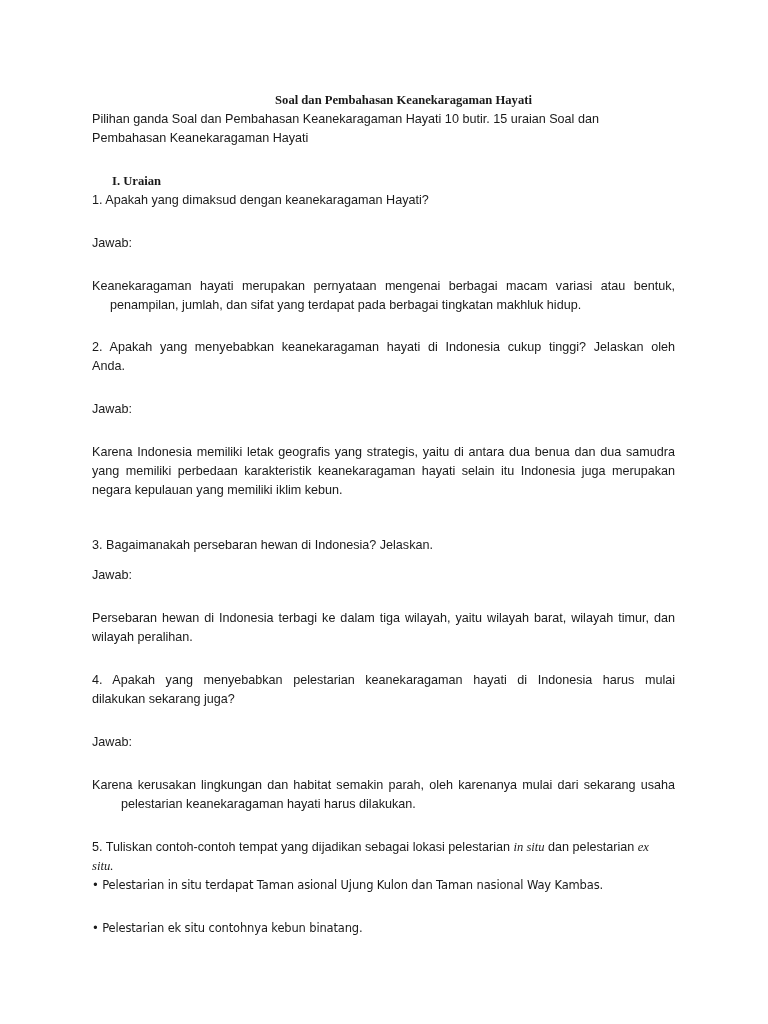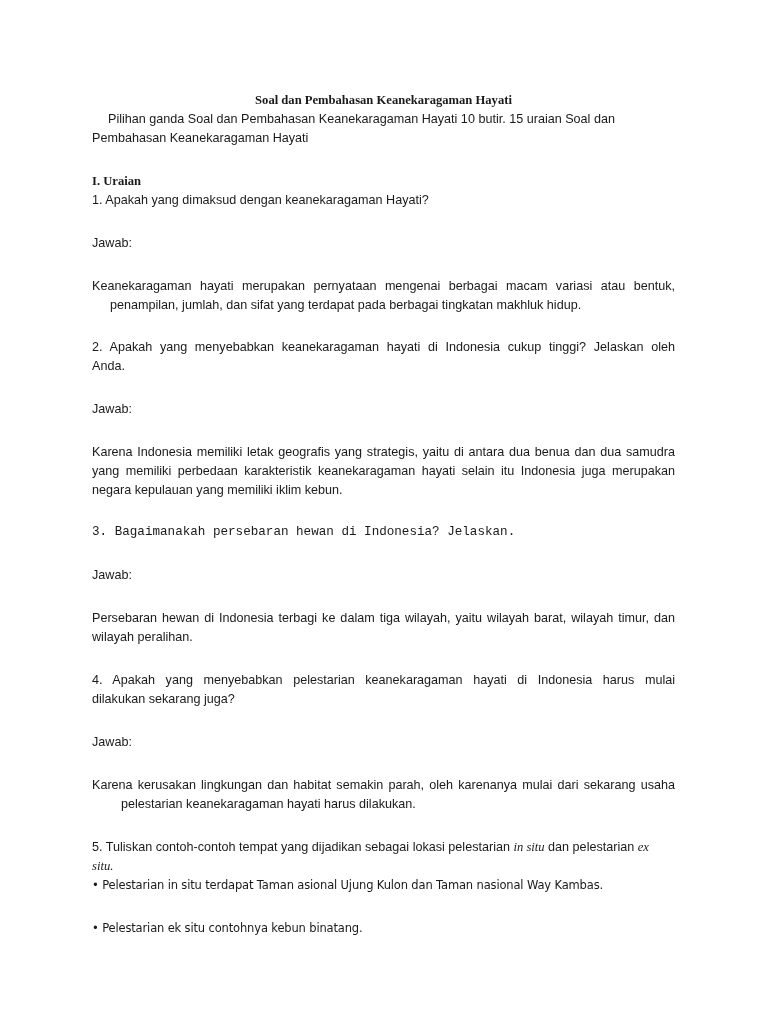--- a/index.html
+++ b/index.html
@@ -30,20 +30,21 @@
       white-space: nowrap;
     }
     .justify {
       text-align: justify;
       text-align-last: justify;
     }
     .serif-bold {
       font-family: "Liberation Serif", serif;
       font-weight: bold;
       font-size: 12.6px;
+      margin-left: 20px;
     }
     .title {
       text-align: center;
     }
     .serif-italic {
       font-family: "Liberation Serif", serif;
       font-style: italic;
     }
     .bullet {
       font-family: "DejaVu Sans", sans-serif;
@@ -51,38 +52,38 @@
       letter-spacing: -0.15px;
     }
   </style>
 </head>
 <body>
 
 <div class="page">
 
   <div class="line serif-bold title" style="top:90px;">Soal dan Pembahasan Keanekaragaman Hayati</div>
 
-  <div class="line" style="top:109px;margin-left:16px;">Pilihan ganda Soal dan Pembahasan Keanekaragaman Hayati 10 butir. 15 uraian Soal dan</div>
+  <div class="line" style="top:109px;">Pilihan ganda Soal dan Pembahasan Keanekaragaman Hayati 10 butir. 15 uraian Soal dan</div>
   <div class="line" style="top:128px;">Pembahasan Keanekaragaman Hayati</div>
 
   <div class="line serif-bold" style="top:171px;">I. Uraian</div>
 
   <div class="line" style="top:190px;">1. Apakah yang dimaksud dengan keanekaragaman Hayati?</div>
   <div class="line" style="top:233px;">Jawab:</div>
   <div class="line justify" style="top:276px;">Keanekaragaman hayati merupakan pernyataan mengenai berbagai macam variasi atau bentuk,</div>
   <div class="line" style="top:295px;padding-left:18px;">penampilan, jumlah, dan sifat yang terdapat pada berbagai tingkatan makhluk hidup.</div>
 
   <div class="line justify" style="top:337px;">2. Apakah yang menyebabkan keanekaragaman hayati di Indonesia cukup tinggi? Jelaskan oleh</div>
   <div class="line" style="top:356px;">Anda.</div>
   <div class="line" style="top:399px;">Jawab:</div>
   <div class="line justify" style="top:442px;">Karena Indonesia memiliki letak geografis yang strategis, yaitu di antara dua benua dan dua samudra</div>
   <div class="line justify" style="top:461px;">yang memiliki perbedaan karakteristik keanekaragaman hayati selain itu Indonesia juga merupakan</div>
   <div class="line" style="top:480px;">negara kepulauan yang memiliki iklim kebun.</div>
 
-  <div class="line" style="top:522px;font-family:Liberation Mono, monospace;">3. Bagaimanakah persebaran hewan di Indonesia? Jelaskan.</div>
+  <div class="line" style="top:535px;">3. Bagaimanakah persebaran hewan di Indonesia? Jelaskan.</div>
   <div class="line" style="top:565px;">Jawab:</div>
   <div class="line justify" style="top:608px;">Persebaran hewan di Indonesia terbagi ke dalam tiga wilayah, yaitu wilayah barat, wilayah timur, dan</div>
   <div class="line" style="top:627px;">wilayah peralihan.</div>
 
   <div class="line justify" style="top:670px;">4. Apakah yang menyebabkan pelestarian keanekaragaman hayati di Indonesia harus mulai</div>
   <div class="line" style="top:689px;">dilakukan sekarang juga?</div>
   <div class="line" style="top:732px;">Jawab:</div>
   <div class="line justify" style="top:775px;">Karena kerusakan lingkungan dan habitat semakin parah, oleh karenanya mulai dari sekarang usaha</div>
   <div class="line" style="top:794px;padding-left:29px;">pelestarian keanekaragaman hayati harus dilakukan.</div>
 

